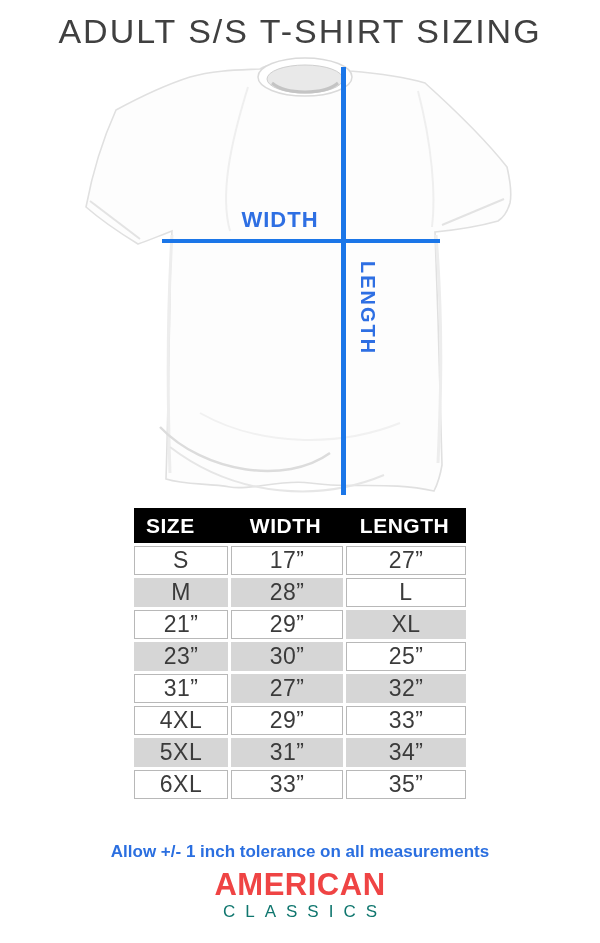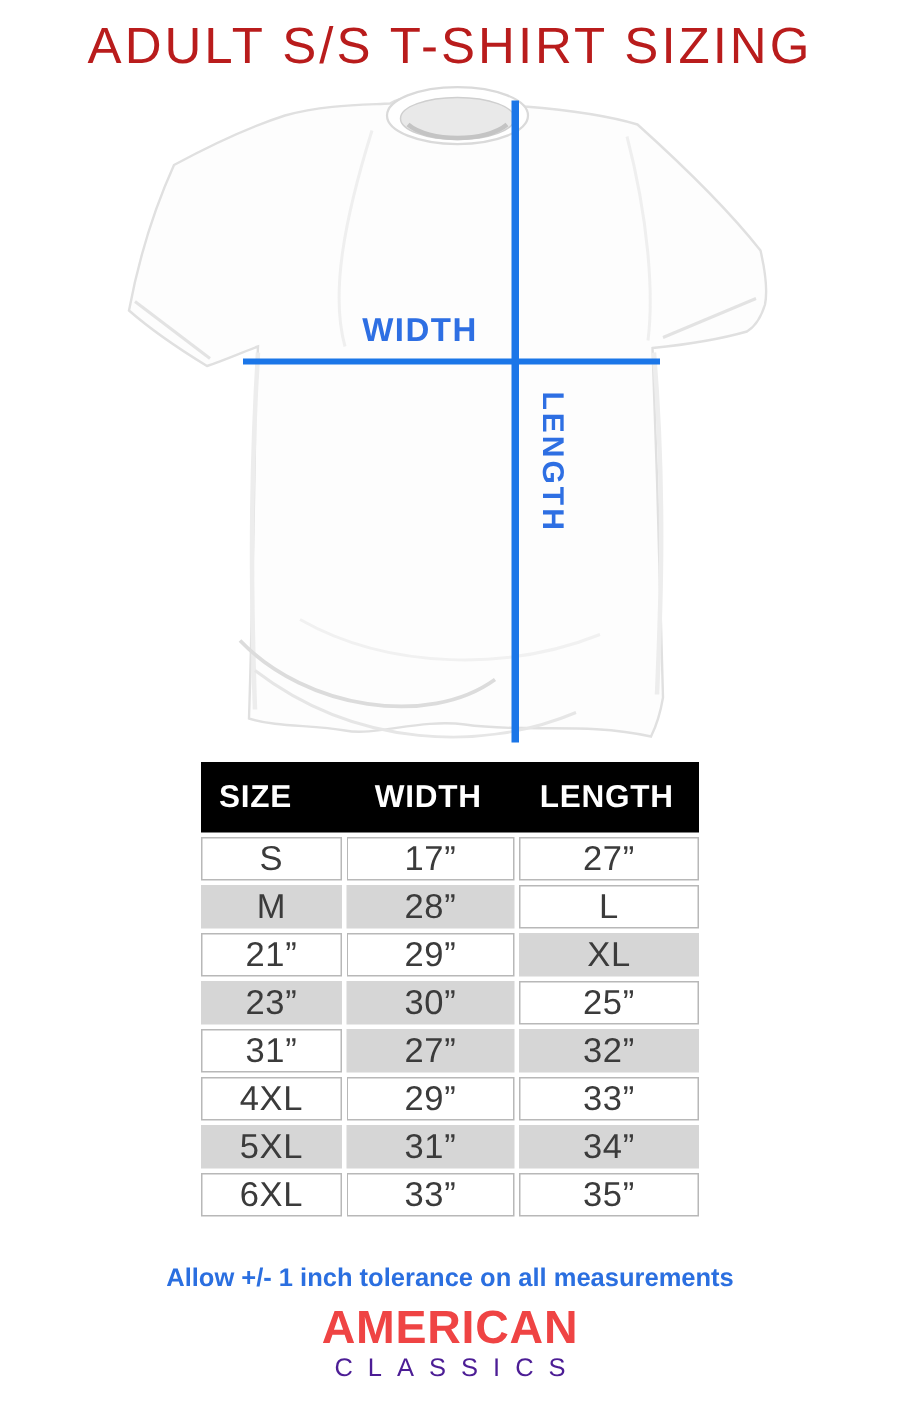--- a/index.html
+++ b/index.html
@@ -13,21 +13,21 @@
     font-family: "Liberation Sans", sans-serif;
   }
   .page-title {
     position: absolute;
     top: 12px; left: 0;
     width: 100%;
     text-align: center;
     font-size: 34px;
     font-weight: 300;
     letter-spacing: 2px;
-    color: #b91c1c;
+    color: #404040;
   }
   .shirt-svg { position: absolute; left: 80px; top: 55px; width: 440px; height: 452px; }
   .measure-line-v {
     position: absolute;
     left: 341px; top: 67px;
     width: 5px; height: 428px;
     background: #1b76e8;
   }
   .measure-line-h {
     position: absolute;
@@ -57,21 +57,21 @@
     white-space: nowrap;
   }
   .size-chart {
     position: absolute;
     left: 134px; top: 508px;
     width: 332px;
   }
   .chart-header {
     display: flex;
     align-items: center;
-    height: 47px;
+    height: 35px;
     background: #000000;
     color: #ffffff;
     font-weight: bold;
     font-size: 21px;
     letter-spacing: 0.5px;
   }
   .chart-header .h-size   { width: 94px;  padding-left: 12px; }
   .chart-header .h-width  { width: 115px; text-align: center; }
   .chart-header .h-length { width: 123px; text-align: center; }
   .chart-body {
@@ -112,21 +112,21 @@
     letter-spacing: 0.5px;
     color: #ef4444;
     line-height: 1.0;
   }
   .logo-line2 {
     margin-top: 2px;
     font-size: 17px;
     font-weight: 400;
     letter-spacing: 10px;
     padding-left: 10px;
-    color: #4c1d95;
+    color: #0f766e;
   }
 </style>
 </head>
 <body>
 
 <div class="page">
 
   <div class="page-title">ADULT S/S T-SHIRT SIZING</div>
 
   <svg class="shirt-svg" viewBox="0 0 440 452" xmlns="http://www.w3.org/2000/svg">

